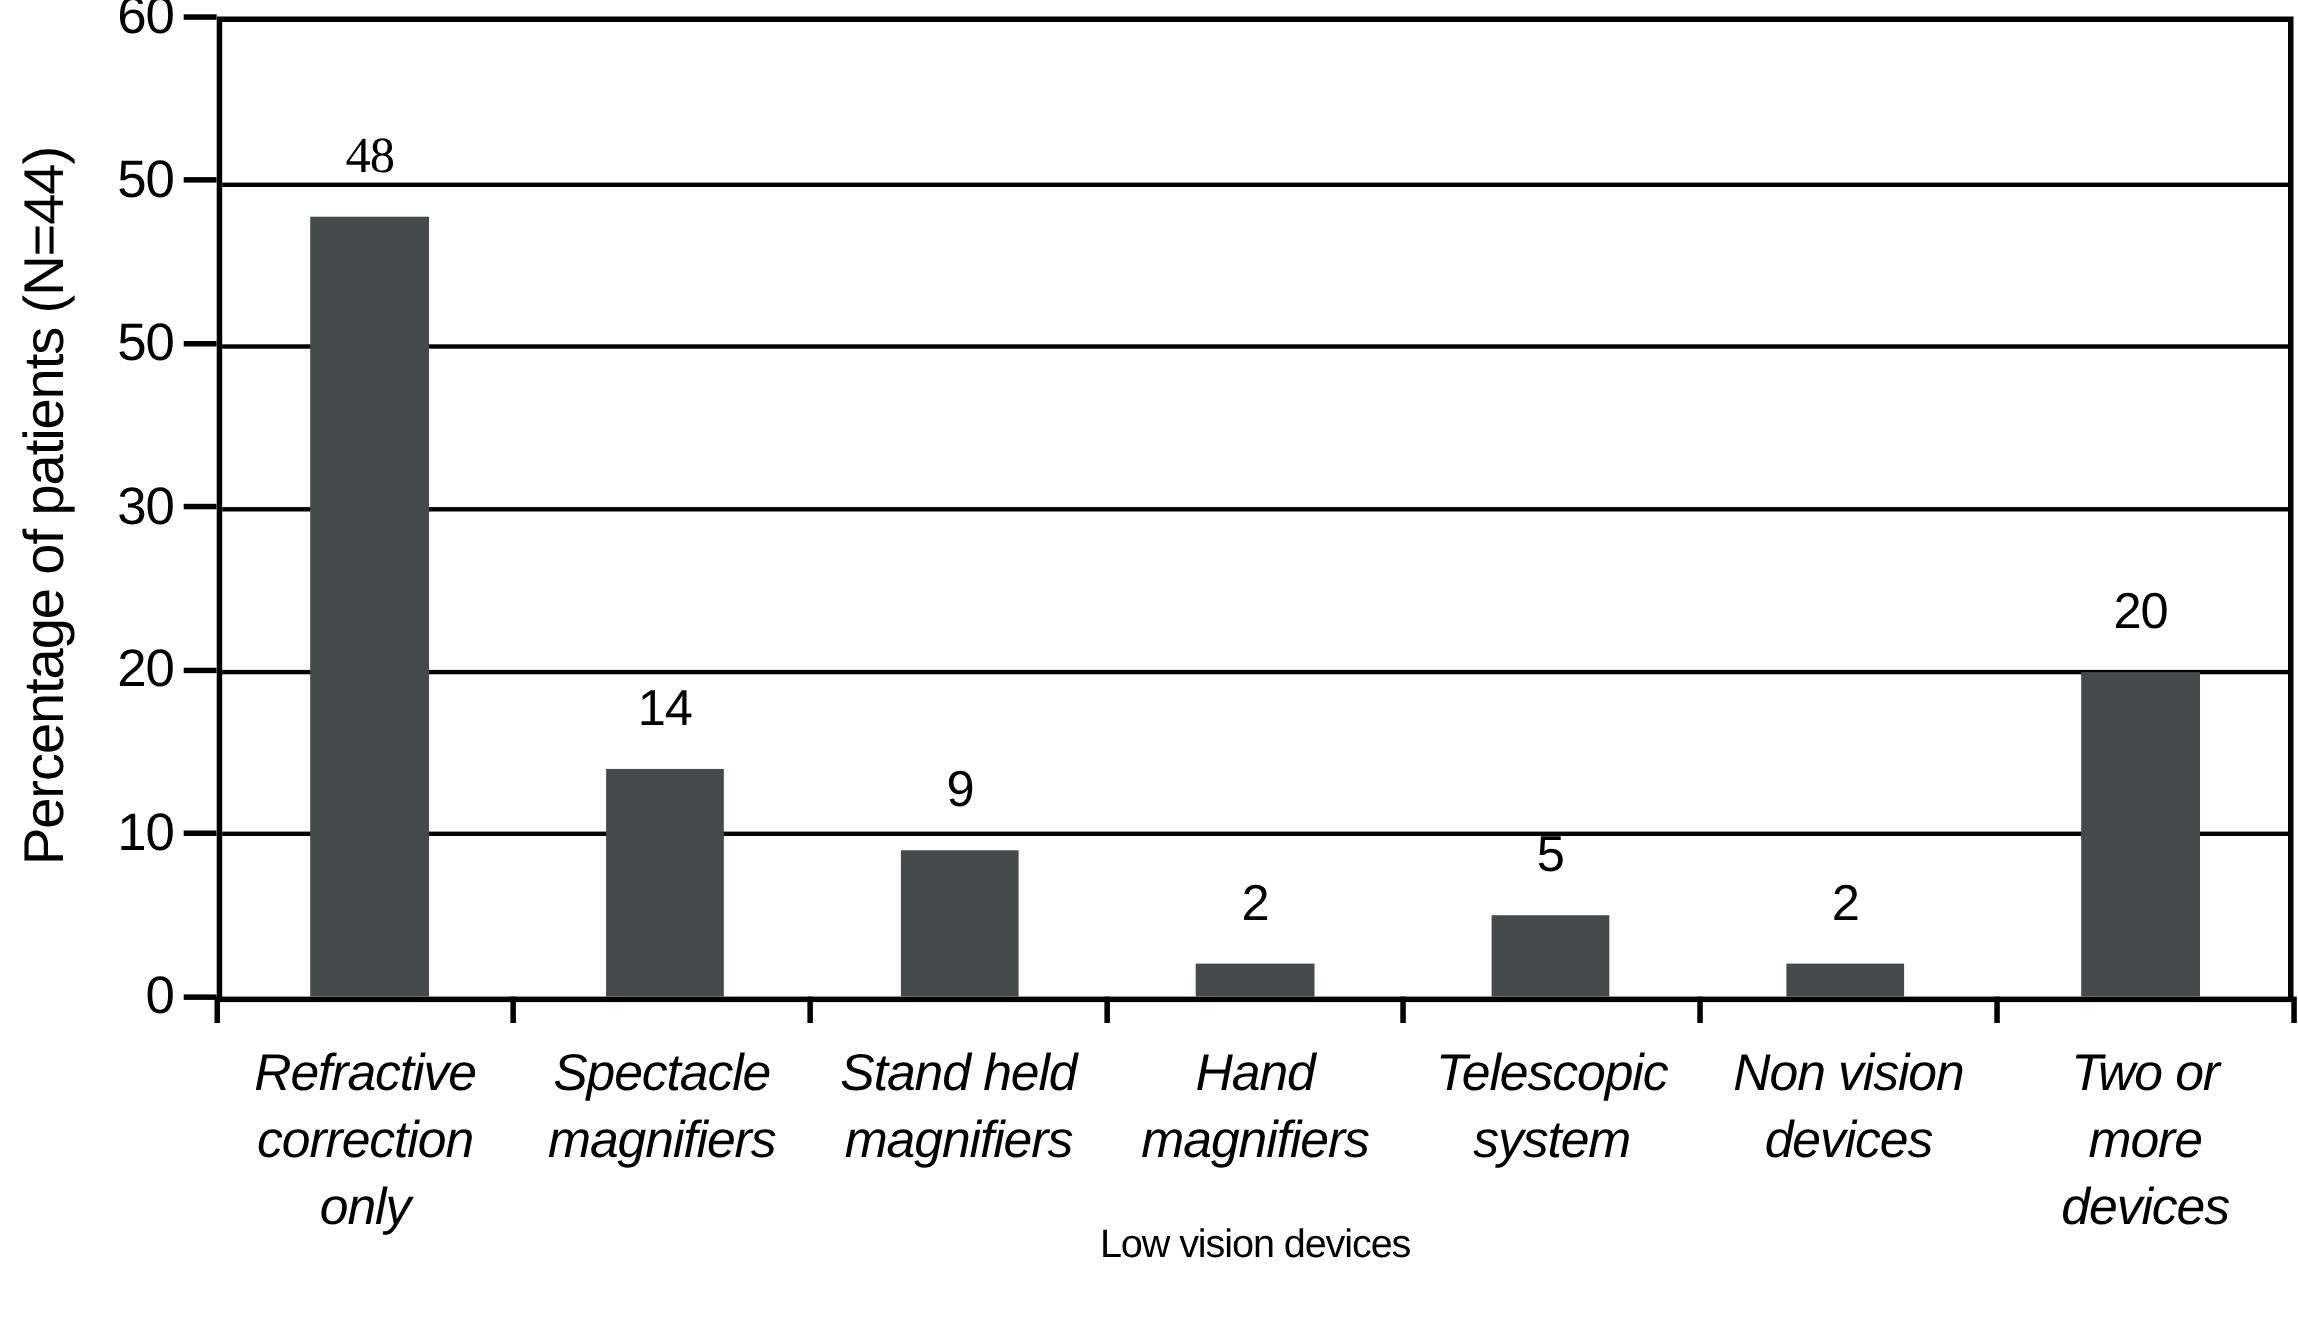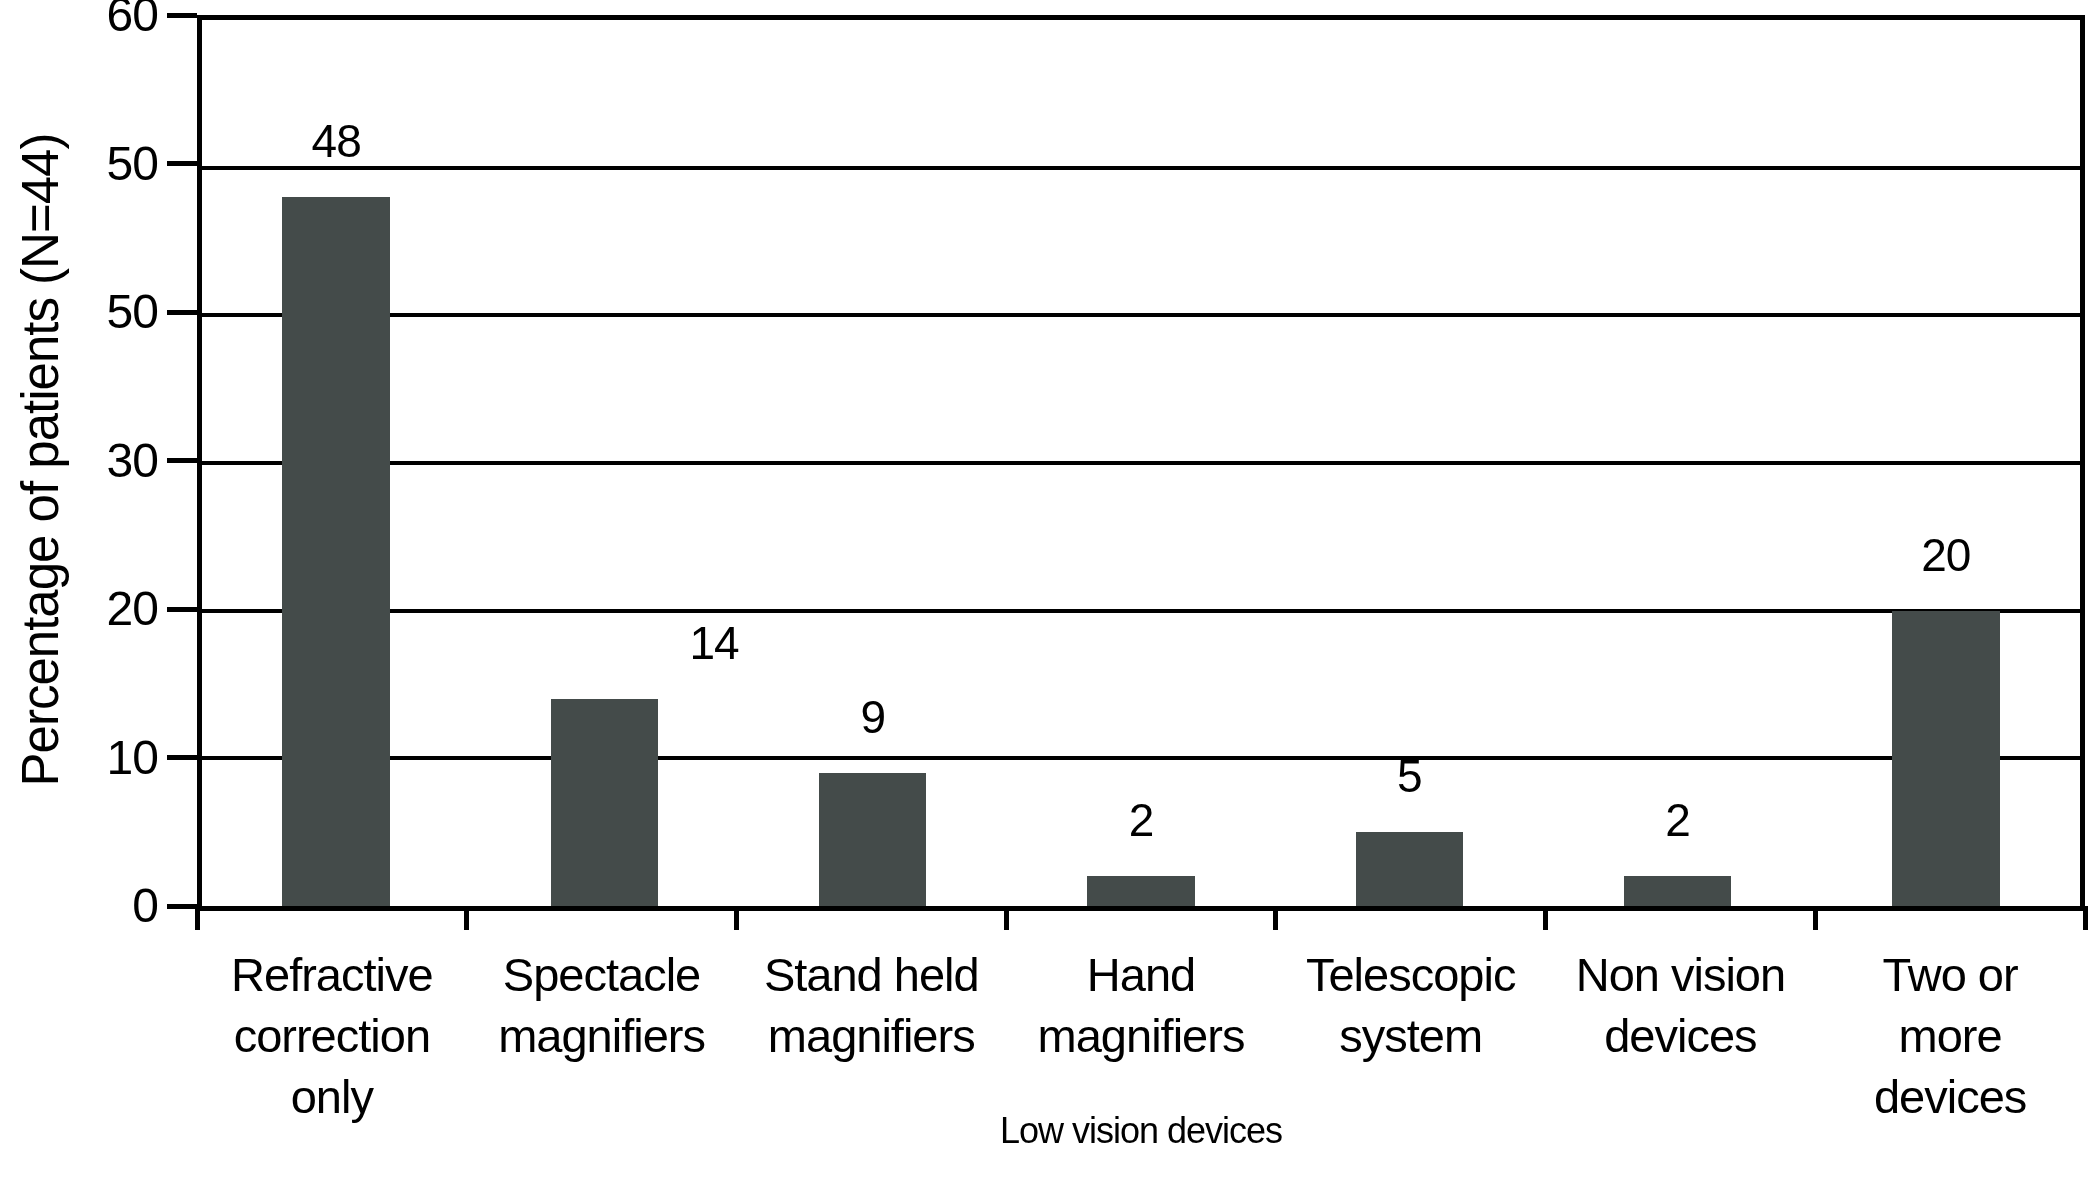--- a/index.html
+++ b/index.html
@@ -121,20 +121,21 @@
     width: 1888px;
     height: 200px;
   }
   .x-cat-label {
     position: absolute;
     top: 0;
     text-align: center;
     font-size: 47px;
     line-height: 61px;
     white-space: pre-line;
+    font-style: italic;
   }
   .x-title {
     position: absolute;
     left: 197px;
     top: 1110px;
     width: 1888px;
     text-align: center;
     font-size: 36px;
   }
 </style>
@@ -166,27 +167,27 @@
 
   <div class="plot">
     <div>
         <div class="gridline" style="bottom: calc(16.6667% - 2px);"></div>
         <div class="gridline" style="bottom: calc(33.3333% - 2px);"></div>
         <div class="gridline" style="bottom: calc(50% - 2px);"></div>
         <div class="gridline" style="bottom: calc(66.6667% - 2px);"></div>
         <div class="gridline" style="bottom: calc(83.3333% - 2px);"></div>
       </div>
     <div>
-        <div class="bar-group" style="left: 0%; width: 14.2857%;">
+        <div class="bar-group" style="left: 0%; width: 14.2857%; font-family: Liberation Serif, serif;">
           <div class="bar" style="height: 80%; background: rgb(68, 75, 74);"></div>
           <div class="bar-value-label" style="bottom: calc(80% + 32px);">48</div>
         </div>
         <div class="bar-group" style="left: 14.2857%; width: 14.2857%;">
           <div class="bar" style="height: 23.3333%; background: rgb(68, 75, 74);"></div>
-          <div class="bar-value-label" style="bottom: calc(23.3333% + 32px); text-align: right;">14</div>
+          <div class="bar-value-label" style="bottom: calc(23.3333% + 32px);">14</div>
         </div>
         <div class="bar-group" style="left: 28.5714%; width: 14.2857%;">
           <div class="bar" style="height: 15%; background: rgb(68, 75, 74);"></div>
           <div class="bar-value-label" style="bottom: calc(15% + 32px);">9</div>
         </div>
         <div class="bar-group" style="left: 42.8571%; width: 14.2857%;">
           <div class="bar" style="height: 3.33333%; background: rgb(68, 75, 74);"></div>
           <div class="bar-value-label" style="bottom: calc(3.33333% + 32px);">2</div>
         </div>
         <div class="bar-group" style="left: 57.1429%; width: 14.2857%;">

